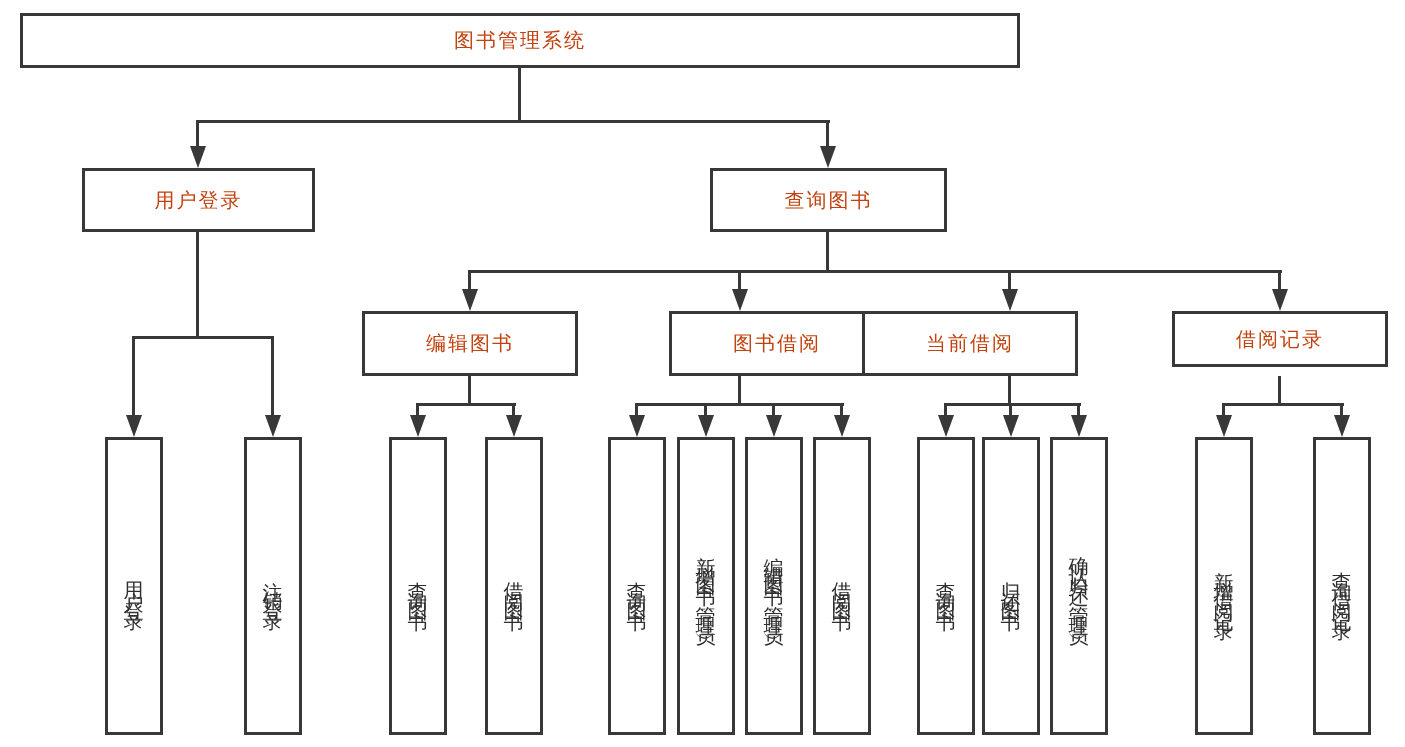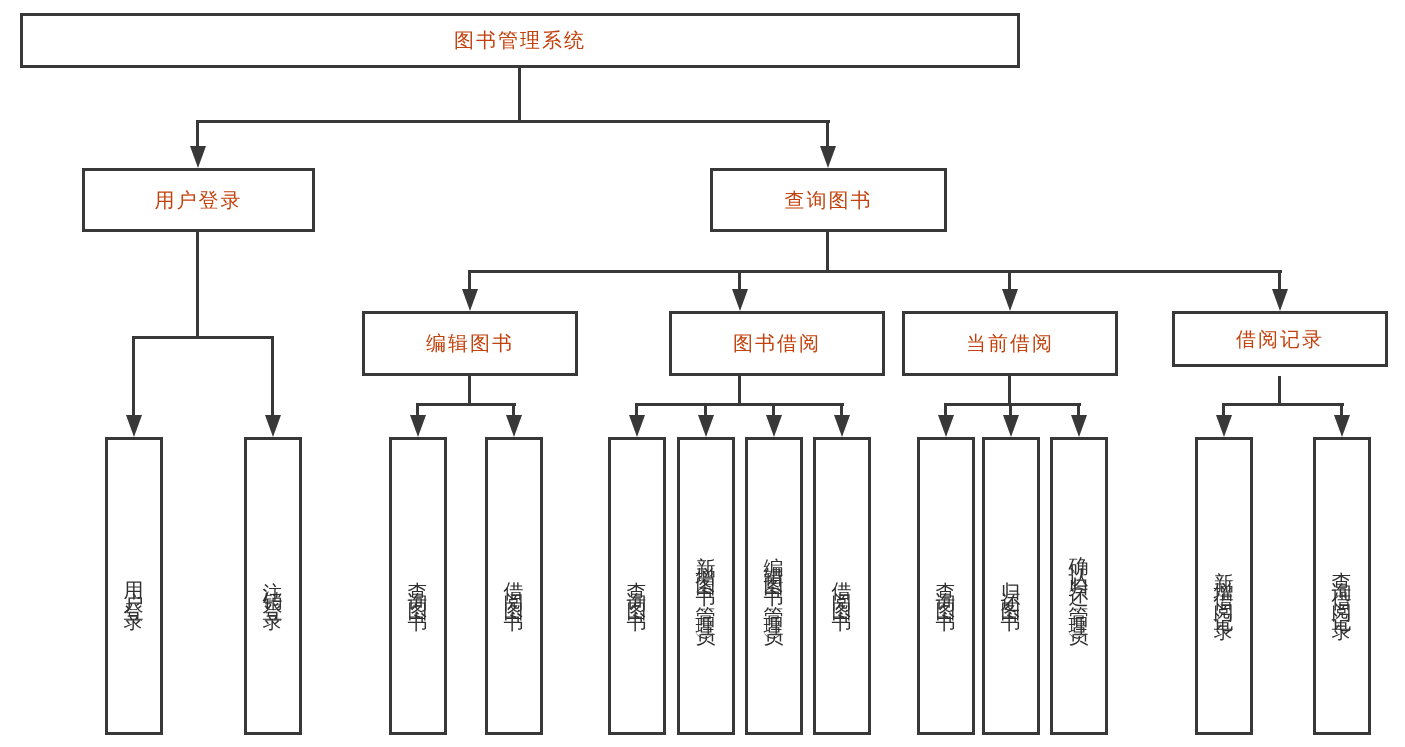--- a/index.html
+++ b/index.html
@@ -94,21 +94,21 @@
   <div class="ahead" style="left:1002px;top:289px"></div>
   <div class="vline" style="left:1278px;top:270px;height:21px"></div>
   <div class="ahead" style="left:1272px;top:289px"></div>
 
   <div class="box" style="left:362px;top:311px;width:216px;height:65px">
     <span class="hlabel">编辑图书</span>
   </div>
   <div class="box" style="left:669px;top:311px;width:216px;height:65px">
     <span class="hlabel">图书借阅</span>
   </div>
-  <div class="box" style="left:902px;top:311px;width:216px;height:65px">
+  <div class="box" style="left:862px;top:311px;width:216px;height:65px">
     <span class="hlabel">当前借阅</span>
   </div>
   <div class="box" style="left:1172px;top:311px;width:216px;height:56px">
     <span class="hlabel">借阅记录</span>
   </div>
 
   <div class="vline" style="left:468px;top:376px;height:30px"></div>
   <div class="vline" style="left:738px;top:376px;height:30px"></div>
   <div class="vline" style="left:1008px;top:376px;height:30px"></div>
   <div class="vline" style="left:1278px;top:376px;height:30px"></div>

